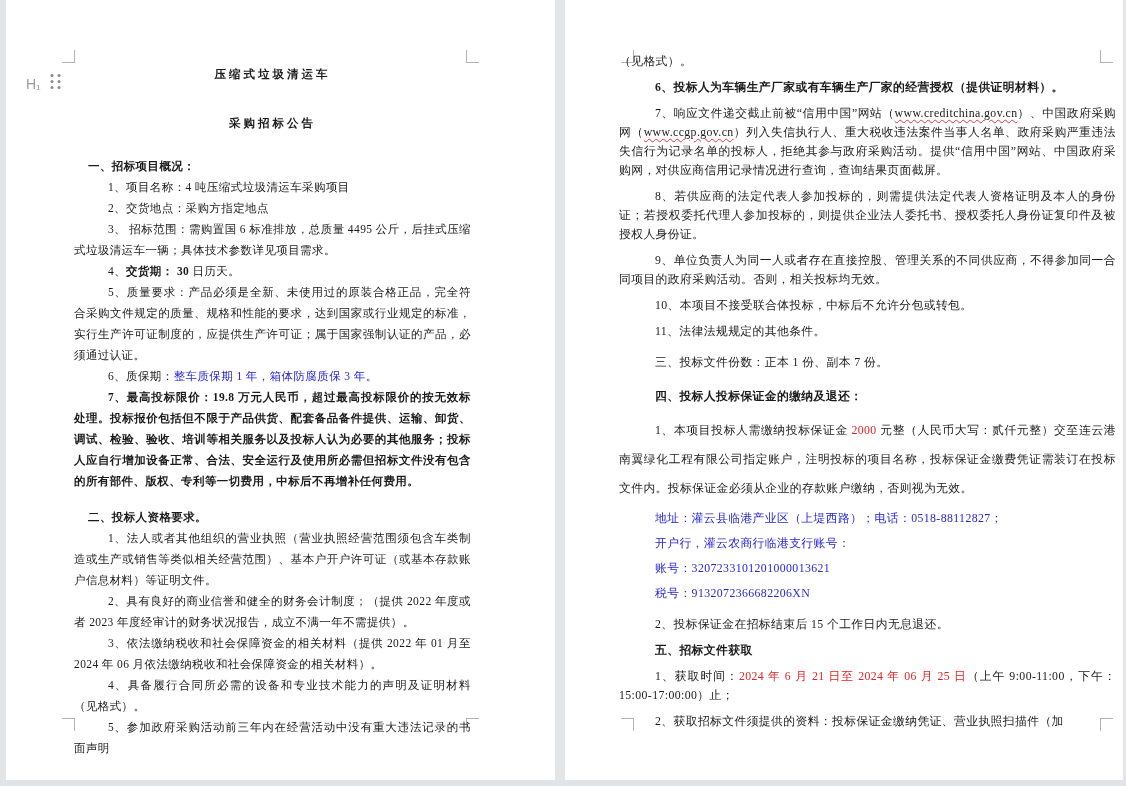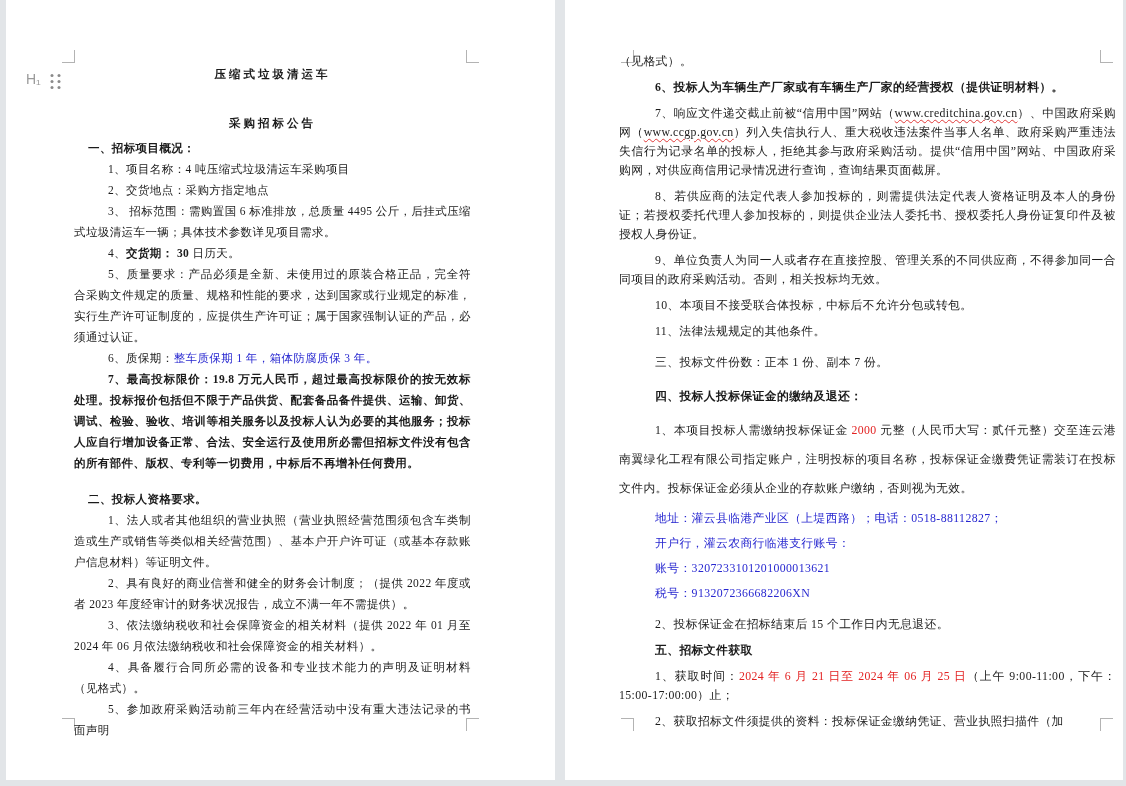--- a/index.html
+++ b/index.html
@@ -22,34 +22,34 @@
   .gap{width:10px;height:780px;flex:0 0 auto}
   
   .corner{position:absolute;width:13px;height:13px;border:0 solid var(--boundary)}
   .tl{left:56px;top:50px;border-right-width:1px;border-bottom-width:1px}
   .tr{right:76px;top:50px;border-left-width:1px;border-bottom-width:1px}
   .bl{left:56px;bottom:49px;border-right-width:1px;border-top-width:1px}
   .br{right:76px;bottom:49px;border-left-width:1px;border-top-width:1px}
   .p2 .tr{right:10px}
   .p2 .br{right:10px}
   
-  .block-handle{position:absolute;left:20px;top:72px;display:flex;align-items:flex-start;gap:8px;
+  .block-handle{position:absolute;left:20px;top:72px;display:flex;align-items:flex-end;gap:8px;
     color:var(--handle);font-family:"Liberation Sans","DejaVu Sans",sans-serif}
   .block-handle .hlbl{font-size:14px;line-height:14px;letter-spacing:0}
   .block-handle svg{display:block}
   
   .content{position:relative}
   .p1 .content{padding:64px 84px 0 68px}
   .p2 .content{padding:52px 7px 0 54px}
   .para{text-align:justify;letter-spacing:0.4px;color:var(--ink)}
   .p1 .para{font-size:11.5px;line-height:21px}
   .p2 .para{font-size:11.8px;line-height:19px;margin-top:7px}
   .title{text-align:center;font-weight:700;font-size:18px;line-height:24px;letter-spacing:3px}
   .t1{margin-bottom:28px}
-  .t2{margin-bottom:4px}
+  .t2{margin-bottom:22px}
   .sec{text-indent:14px;font-weight:700}
   .p2 .sec{text-indent:36px}
   .item{text-indent:34px}
   .p2 .item{text-indent:36px}
   .plain{text-indent:0;margin-top:0 !important}
   .mt{margin-top:12px !important}
   .mt-lg{margin-top:15px !important}
   .wide{line-height:29px !important;margin-top:10px !important}
   .bank{line-height:20px !important;text-indent:36px;margin-top:5px !important}
   .bank1{margin-top:14px !important}

